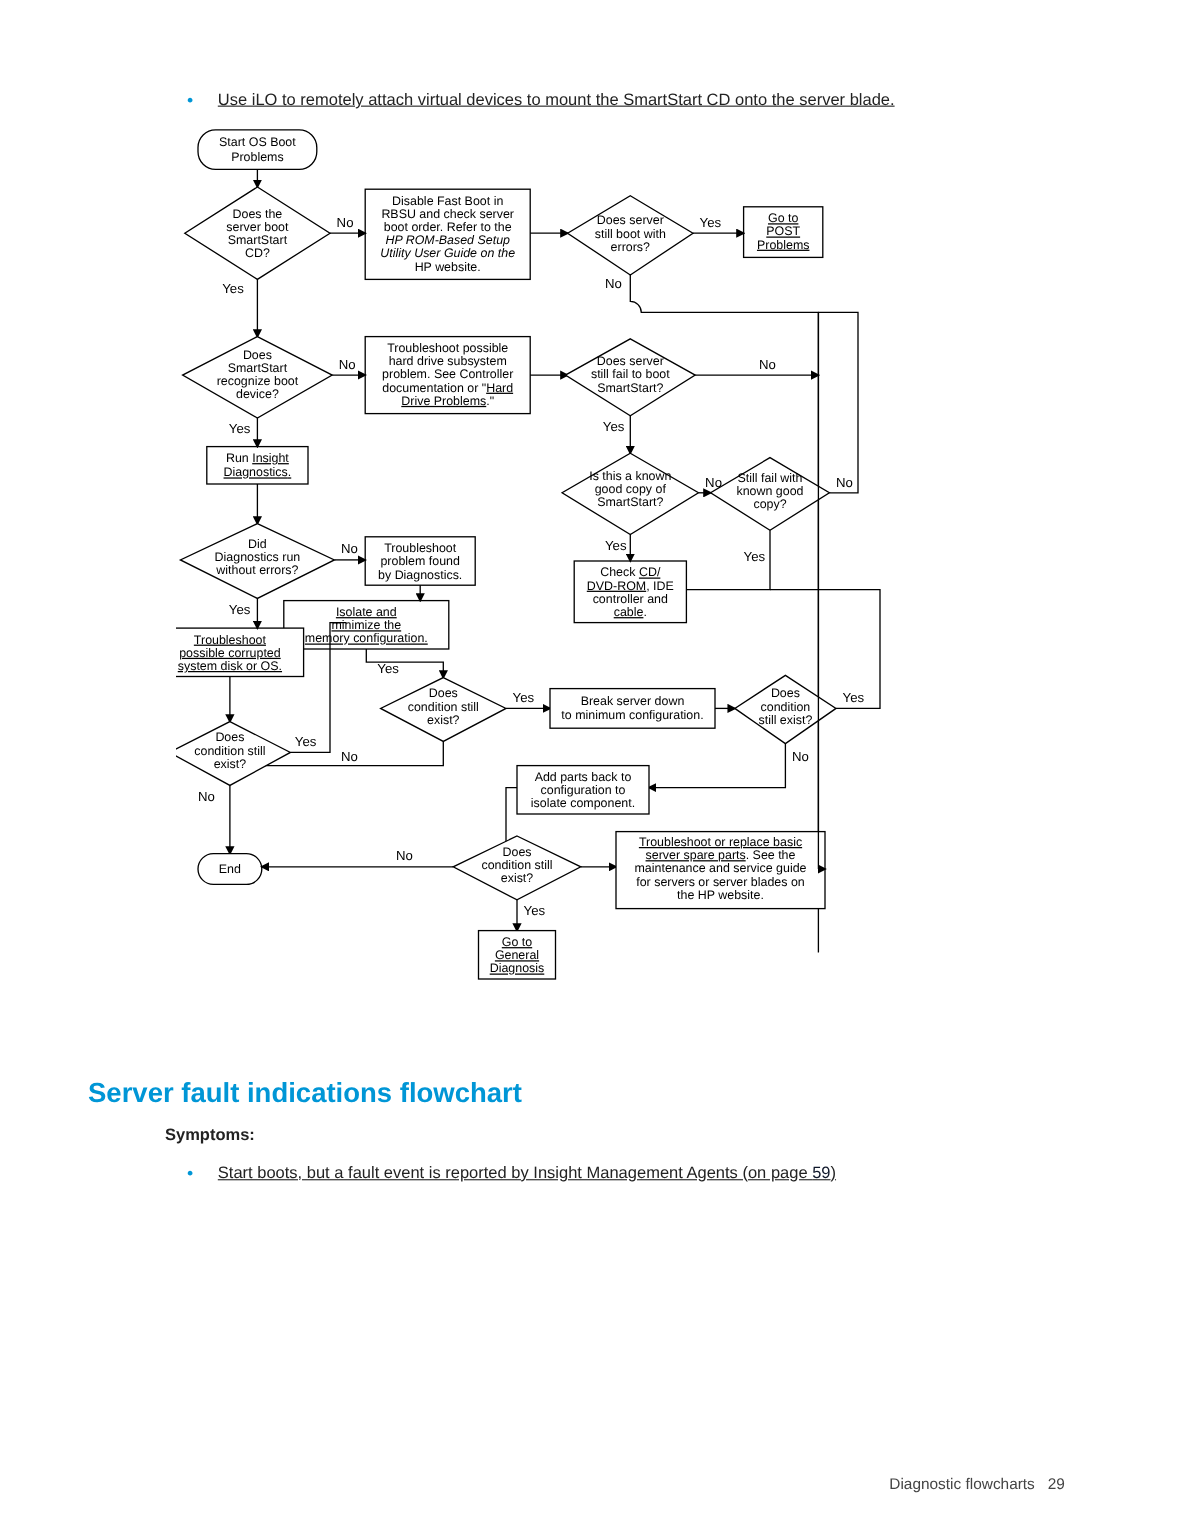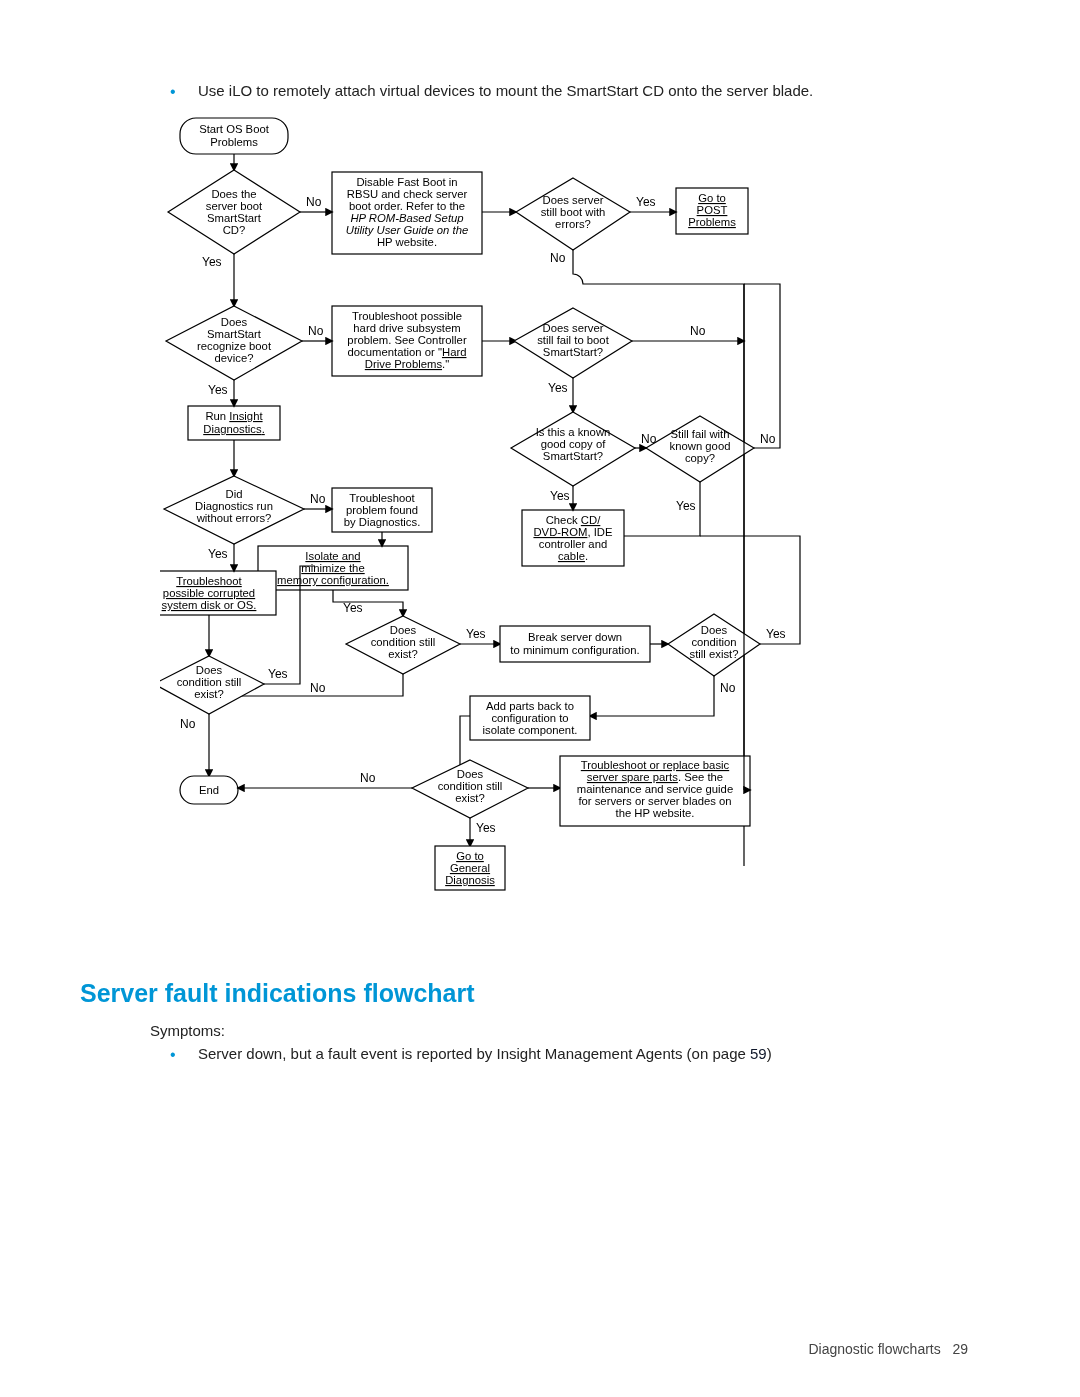--- a/index.html
+++ b/index.html
@@ -15,41 +15,42 @@
     width: 1080px;
     height: 1397px;
     position: relative;
     box-sizing: border-box;
     padding: 80px 100px 40px 130px;
   }
   ul.top-bullets, ul.sym-bullets {
     list-style: none;
     padding-left: 40px;
     margin: 0 0 14px 0;
+    text-decoration: underline;
   }
   ul.top-bullets li, ul.sym-bullets li {
     position: relative;
     padding-left: 28px;
     margin-bottom: 6px;
     line-height: 1.45;
   }
   ul.top-bullets li::before, ul.sym-bullets li::before {
     content: "•";
     position: absolute;
     left: 0;
     color: #0096D6;
     font-size: 16px;
   }
   h2.section {
     font-weight: 700;
     font-size: 25px;
     color: #0096D6;
     margin: 30px 0 14px -50px;
   }
-  .symptoms-label { margin: 0 0 4px 20px; }
+  .symptoms-label { margin: 0 0 16px 20px; font-weight: bold; }
   .link-blue { color: #0f172a; }
 
   .footer {
     position: absolute;
     bottom: 40px;
     right: 112px;
     font-size: 14px;
     color: #444;
   }
 
@@ -274,20 +275,20 @@
       <text class="node-text-small ul" x="310" y="756">General</text>
       <text class="node-text-small ul" x="310" y="768">Diagnosis</text>
     </svg>
   </div>
 
   <h2 class="section">Server fault indications flowchart</h2>
 
   <p class="symptoms-label">Symptoms:</p>
   <ul class="sym-bullets">
     <li>
-      <span>Server down, but a fault event is reported by Insight Management Agents (on page </span><span class="link-blue">59</span><span>)</span>
+      <span>Start boots, but a fault event is reported by Insight Management Agents (on page </span><span class="link-blue">59</span><span>)</span>
     </li>
   </ul>
 
   <div class="footer">
     <span>Diagnostic flowcharts</span>&nbsp;&nbsp;&nbsp;<span>29</span>
   </div>
 </div>
 
 </body></html>

